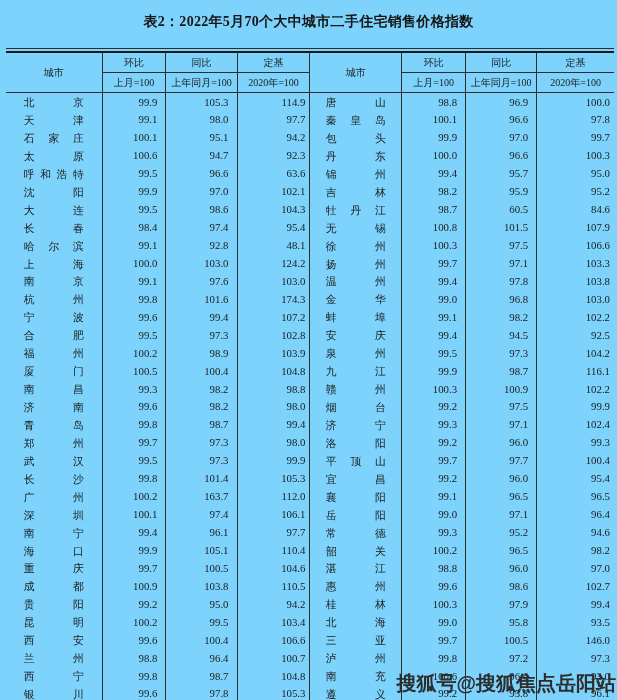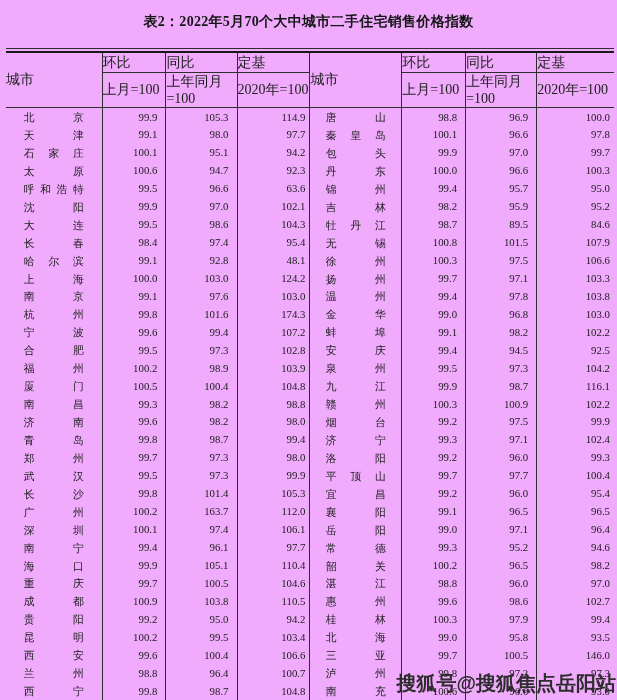--- a/index.html
+++ b/index.html
@@ -1,19 +1,19 @@
 <!DOCTYPE html>
 <html><head>
 <meta charset="utf-8">
 <style>
   html,body { margin:0; padding:0; background:#ffffff; }
   .page {
     position:relative;
     width:617px; height:700px;
-    background:#f0abfc;
+    background:#7dd3fc;
     font-family:"Liberation Serif", serif;
     color:#1c1c1c;
     overflow:hidden;
     box-sizing:border-box;
   }
   .title {
     padding-top:13px;
     text-align:center;
     font-size:14px;
     font-weight:bold;
@@ -35,24 +35,24 @@
   col.c-city-l { width:15.8%; }
   col.c-mom-l  { width:10.5%; }
   col.c-yoy-l  { width:11.7%; }
   col.c-fix-l  { width:12.0%; }
   col.c-city-r { width:15.1%; }
   col.c-mom-r  { width:10.5%; }
   col.c-yoy-r  { width:11.7%; }
   col.c-fix-r  { width:12.7%; }
   thead th {
     font-weight:normal;
-    font-size:14px;
+    font-size:10px;
     height:19px;
     padding:0;
-    text-align:left;
+    text-align:center;
     border-bottom:1px solid #2e2e2e;
     color:#1c1c1c;
   }
   .bl { border-left:1px solid #2e2e2e; }
   tbody td {
     height:16.85px;
     line-height:16.85px;
     padding:0;
     font-size:10.8px;
     white-space:nowrap;
@@ -180,21 +180,21 @@
             <td class="val bl">95.9</td>
             <td class="val fx bl">95.2</td>
           </tr>
           <tr>
             <td class="city-cell"><span class="city-name">大连</span></td>
             <td class="val bl">99.5</td>
             <td class="val bl">98.6</td>
             <td class="val fx bl">104.3</td>
             <td class="city-cell bl"><span class="city-name">牡丹江</span></td>
             <td class="val bl">98.7</td>
-            <td class="val bl">89.5</td>
+            <td class="val bl">60.5</td>
             <td class="val fx bl">84.6</td>
           </tr>
           <tr>
             <td class="city-cell"><span class="city-name">长春</span></td>
             <td class="val bl">98.4</td>
             <td class="val bl">97.4</td>
             <td class="val fx bl">95.4</td>
             <td class="city-cell bl"><span class="city-name">无锡</span></td>
             <td class="val bl">100.8</td>
             <td class="val bl">101.5</td>

